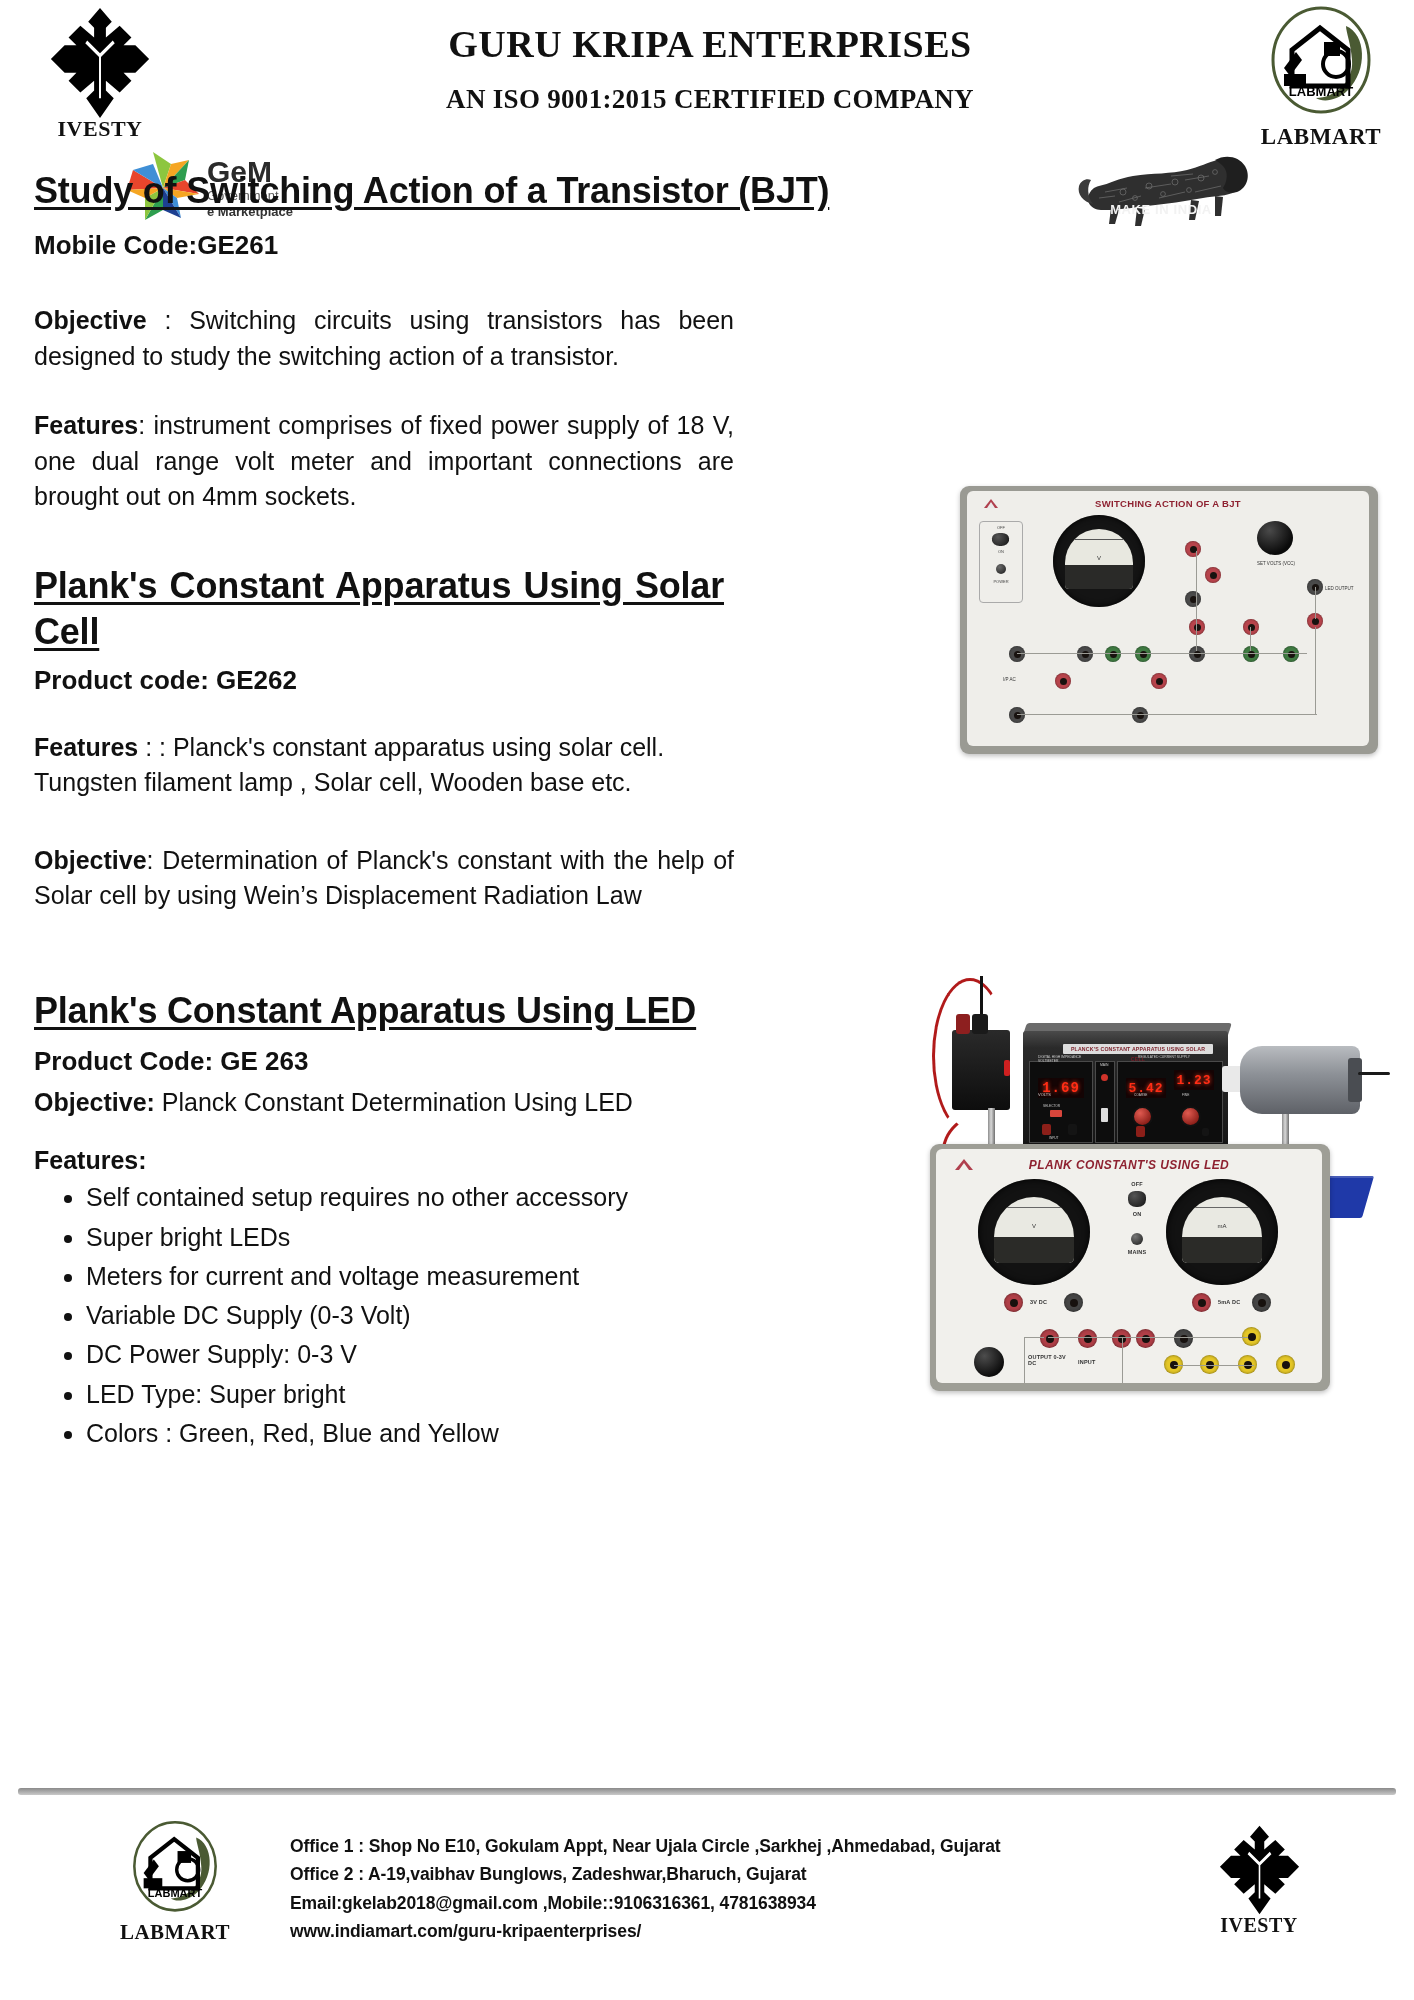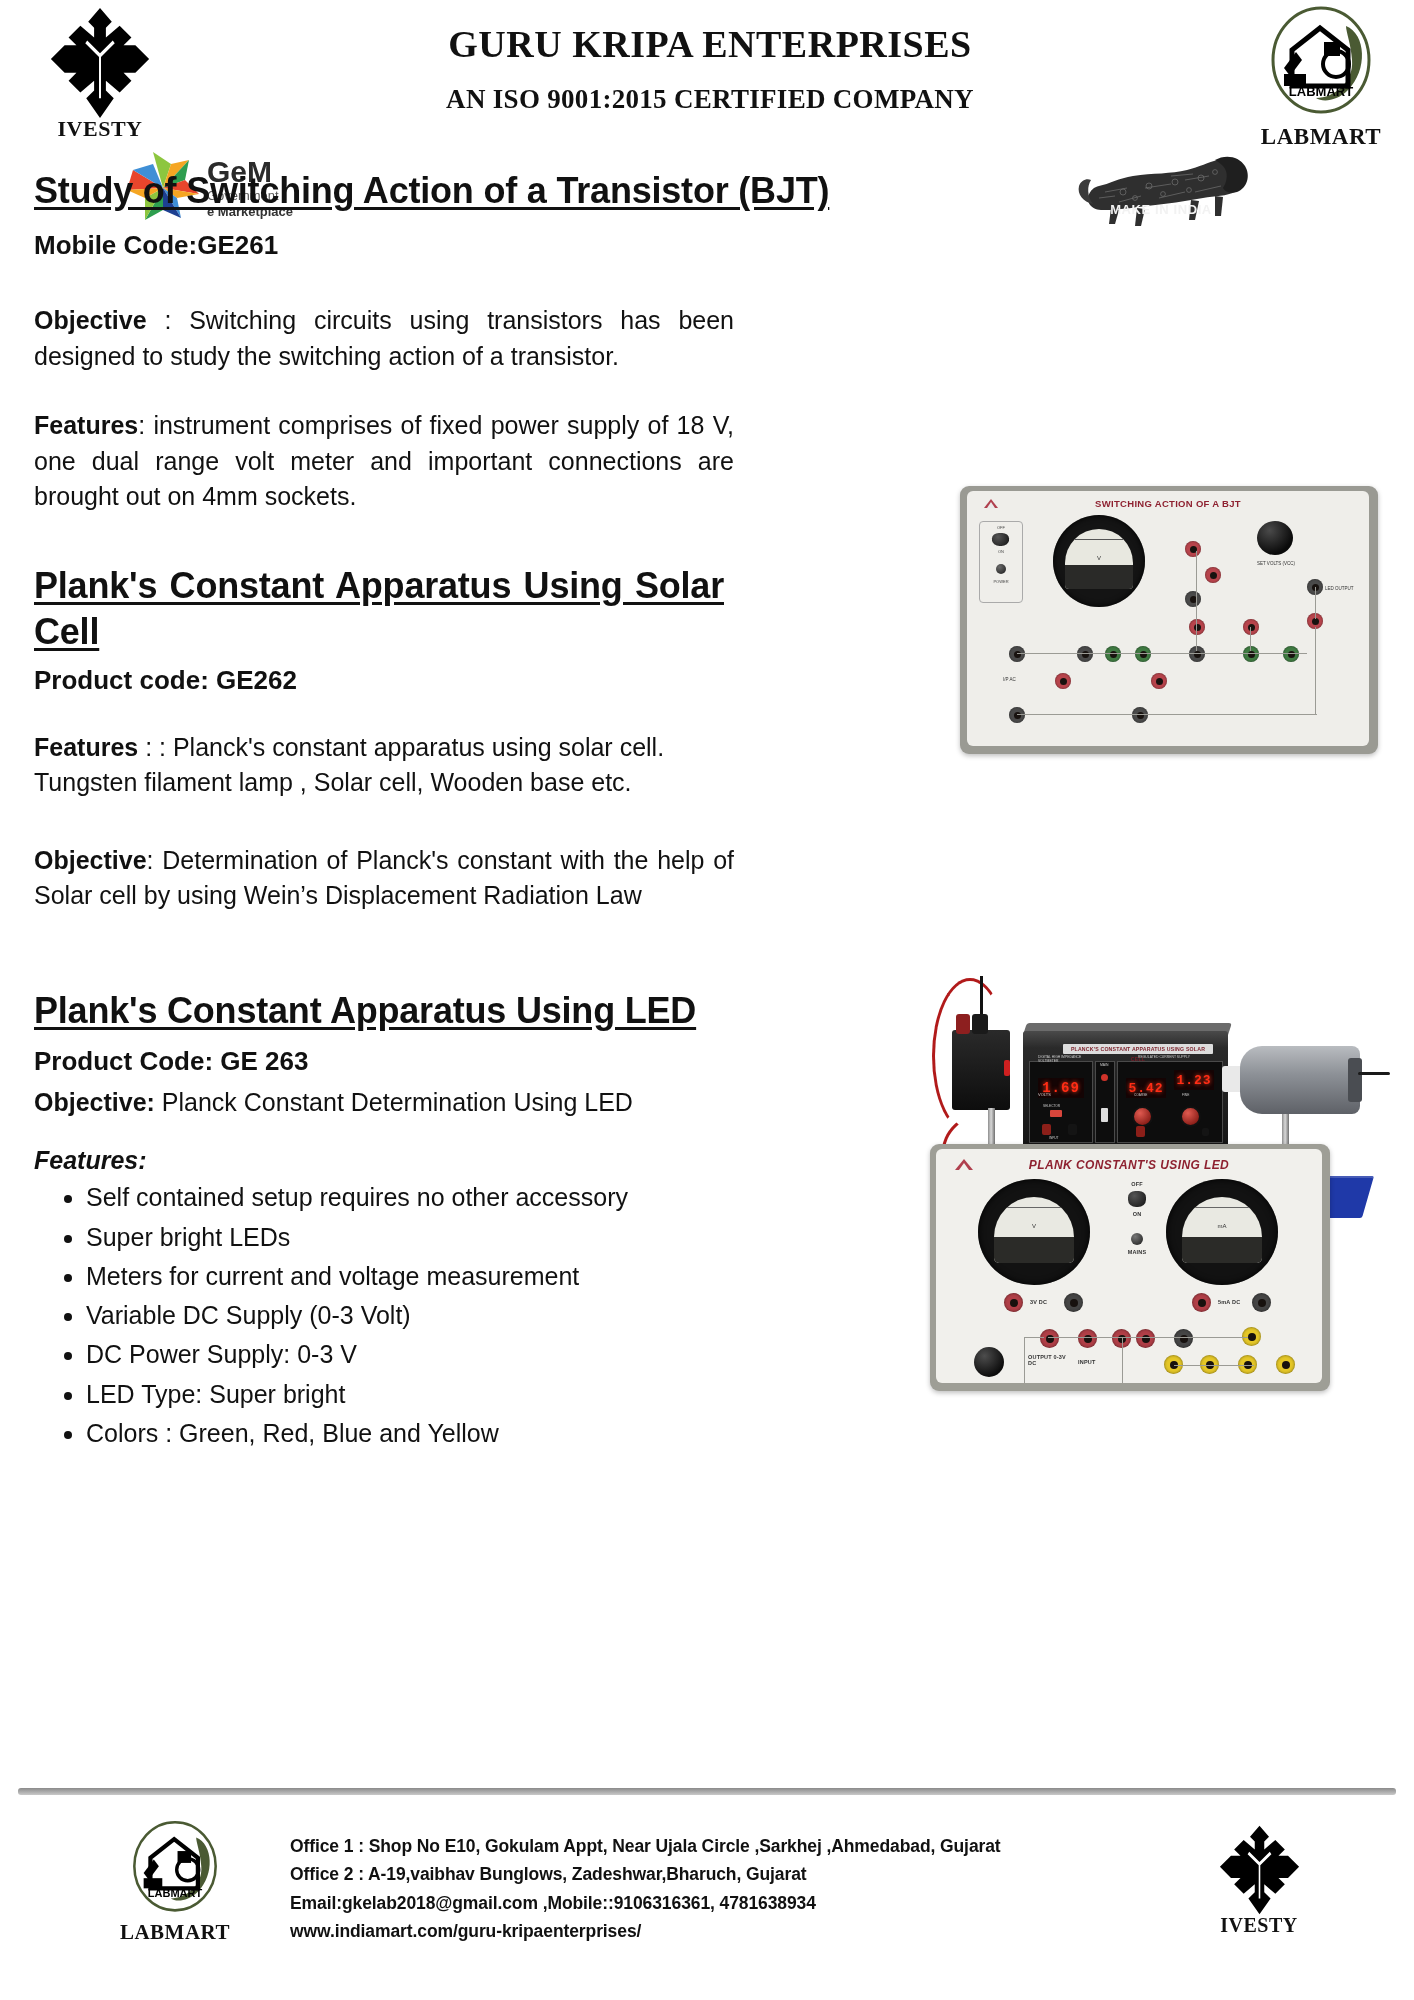--- a/index.html
+++ b/index.html
@@ -558,21 +558,21 @@
     </div>
   </div>
 
   <h1 class="sec-title" style="margin-top:74px;">Plank's Constant Apparatus Using LED</h1>
   <div class="prod-code" style="margin-top:12px;">Product Code: GE 263</div>
 
   <p class="para nojustify" style="margin-top:8px;">
     <b>Objective:</b><span> Planck Constant Determination Using LED</span>
   </p>
 
-  <div class="feat-label" style="font-style:italic;">Features:</div>
+  <div class="feat-label" style="">Features:</div>
   <ul class="feat">
     <li>Self contained setup requires no other accessory</li>
     <li>Super bright LEDs</li>
     <li>Meters for current and voltage measurement</li>
     <li>Variable DC Supply (0-3 Volt)</li>
     <li>DC Power Supply: 0-3 V</li>
     <li>LED Type: Super bright</li>
     <li>Colors : Green, Red, Blue and Yellow</li>
   </ul>
 

